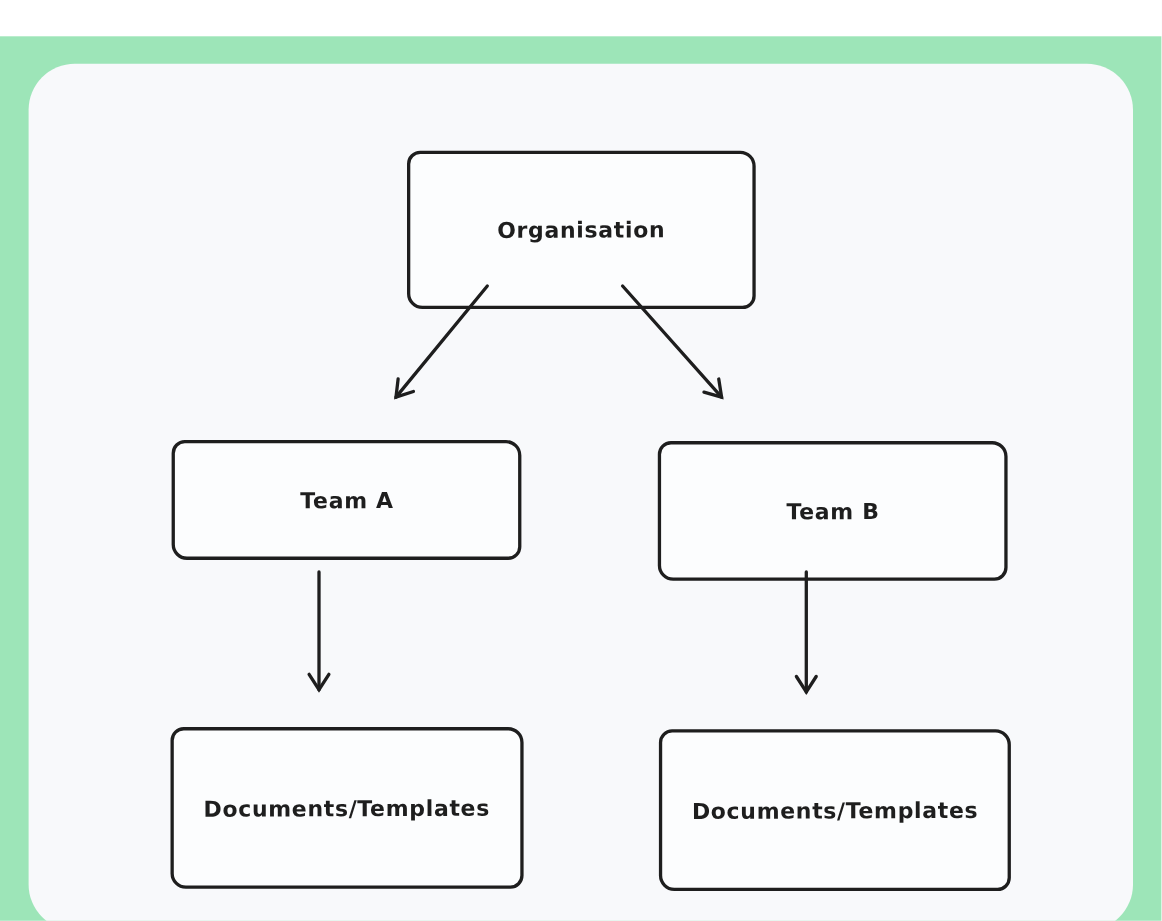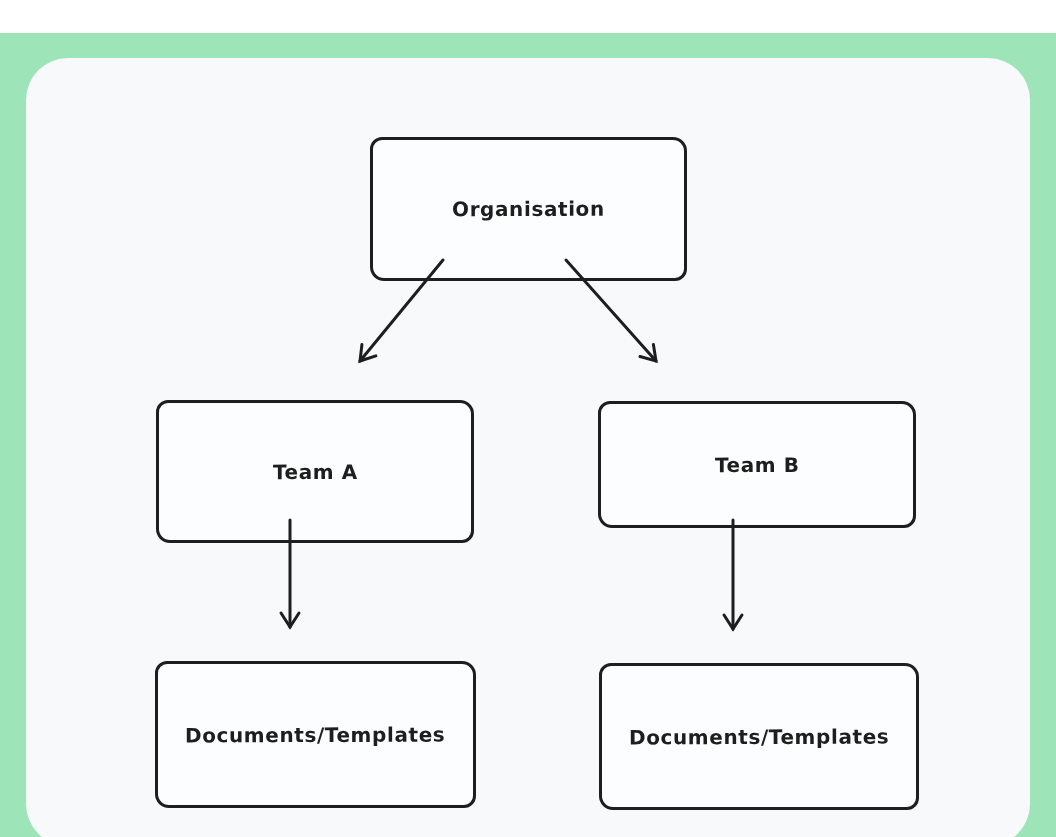--- a/index.html
+++ b/index.html
@@ -41,21 +41,21 @@
   .edges-layer {
     position: absolute;
     left: 0; top: 0;
     width: 1056px; height: 837px;
     pointer-events: none;
   }
   .edges-layer line { pointer-events: stroke; }
 
   
   #node-organisation { left: 344px; top: 79px;  width: 317px; height: 144px; }
-  #node-team-a       { left: 130px; top: 342px; width: 318px; height: 143px; }
+  #node-team-a       { left: 130px; top: 342px; width: 318px; height: 109px; }
   #node-team-b       { left: 572px; top: 343px; width: 318px; height: 127px; }
   #node-documents-a  { left: 129px; top: 603px; width: 321px; height: 147px; }
   #node-documents-b  { left: 573px; top: 605px; width: 320px; height: 147px; }
 </style>
 </head>
 <body>
 
 <div class="frame">
   <div class="canvas">
 

